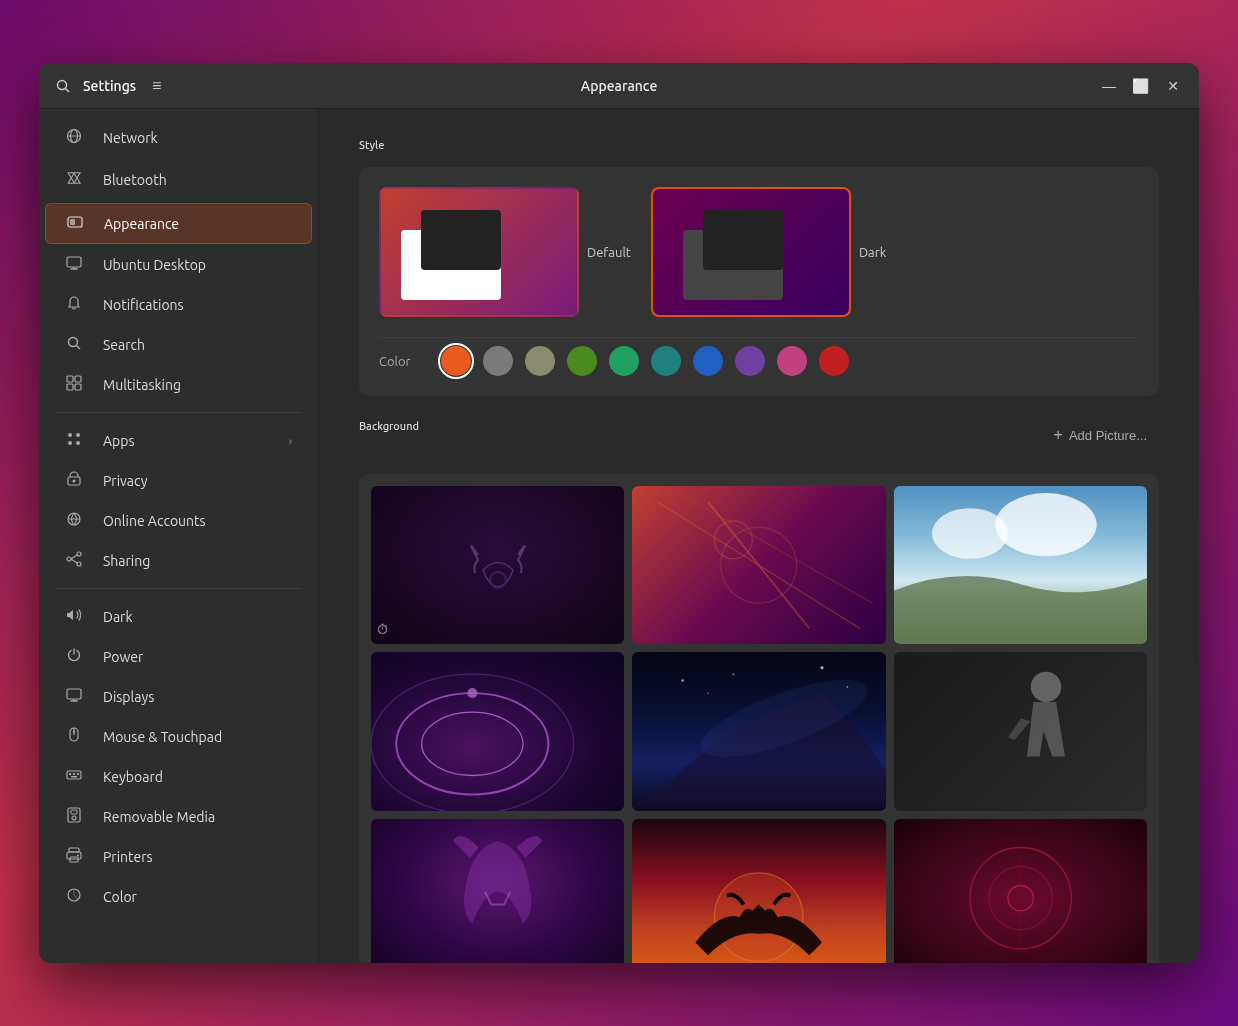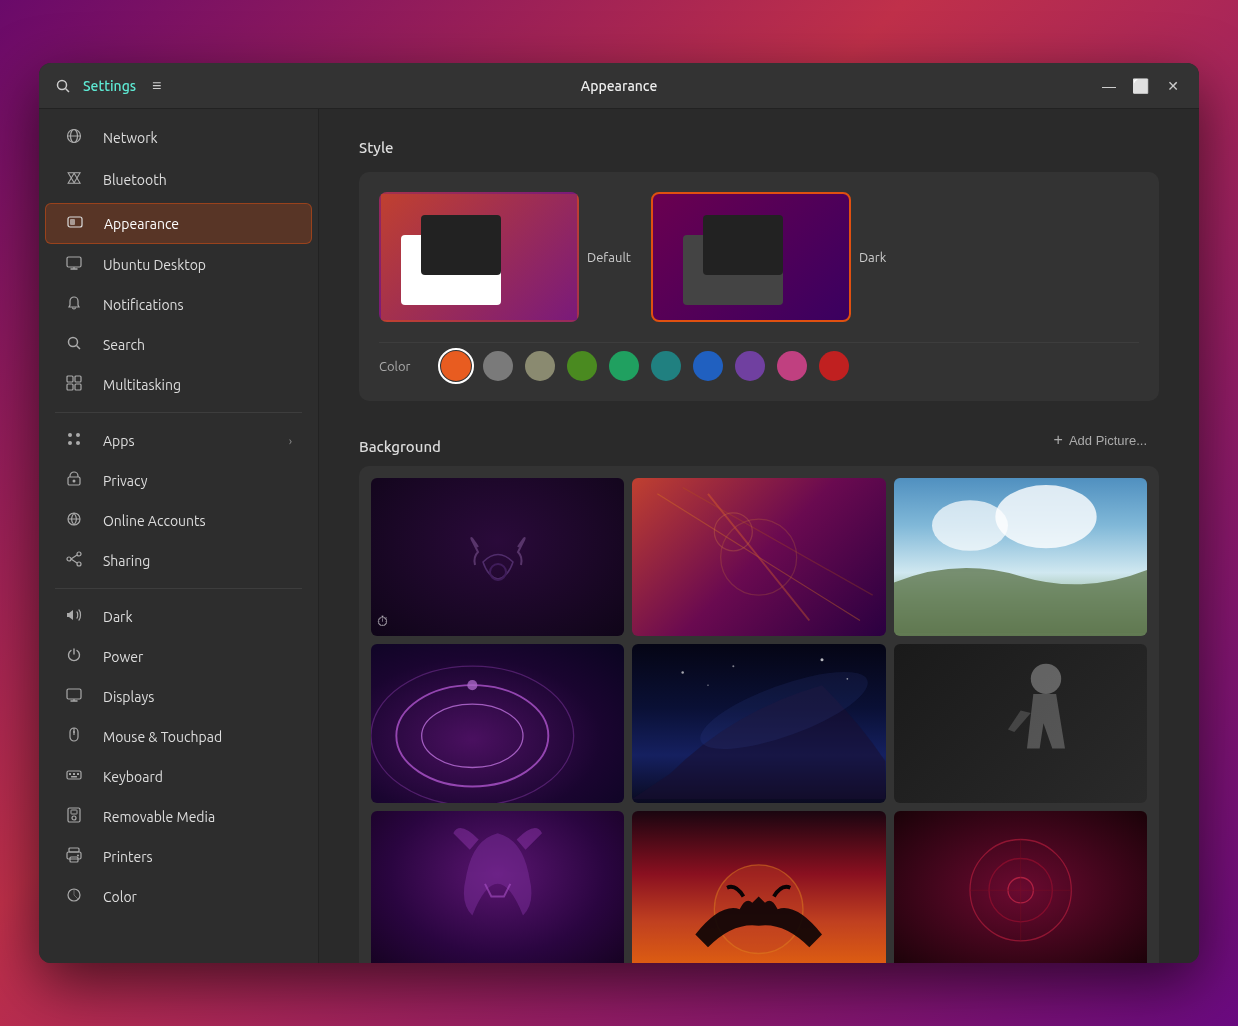--- a/index.html
+++ b/index.html
@@ -138,21 +138,21 @@
     .main {
       flex: 1;
       overflow-y: auto;
       padding: 30px 40px;
       background: #2a2a2a;
     }
     .main::-webkit-scrollbar { width: 6px; }
     .main::-webkit-scrollbar-thumb { background: #555; border-radius: 3px; }
     .section-title {
       color: #ddd;
-      font-size: 15px;
+      font-size: 11px;
       font-weight: 500;
       margin-bottom: 16px;
     }
     
     .style-panel {
       background: #333;
       border-radius: 10px;
       padding: 20px;
       margin-bottom: 24px;
     }
@@ -252,23 +252,23 @@
     .color-circle.selected::after {
       content: '';
       position: absolute;
       inset: -3px;
       border-radius: 50%;
       border: 2px solid white;
     }
     
     .bg-header {
       display: flex;
-      align-items: flex-end;
+      align-items: flex-start;
       justify-content: space-between;
-      margin-bottom: 11px;
+      margin-bottom: 24px;
     }
     .add-picture-btn {
       display: flex;
       align-items: center;
       gap: 6px;
       background: none;
       border: none;
       color: #aaa;
       font-size: 13px;
       cursor: pointer;
@@ -305,21 +305,21 @@
 <div class="window">
 
   <div class="titlebar">
     <div class="titlebar-left">
       <button class="title-search-btn">
         <svg width="16" height="16" viewBox="0 0 16 16" fill="#ccc">
           <circle cx="7" cy="7" r="4.5" stroke="#ccc" stroke-width="1.5" fill="none"></circle>
           <line x1="10.5" y1="10.5" x2="14" y2="14" stroke="#ccc" stroke-width="1.5"></line>
         </svg>
       </button>
-      <span style="color:#5eead4;font-size:14px;font-weight:500;">Settings</span>
+      <span style="color:#ffffff;font-size:14px;font-weight:500;">Settings</span>
       <button class="menu-btn">≡</button>
     </div>
     <span class="window-title">Appearance</span>
     <div class="titlebar-right">
       <button class="wm-btn">—</button>
       <button class="wm-btn">⬜</button>
       <button class="wm-btn close">✕</button>
     </div>
   </div>
 

